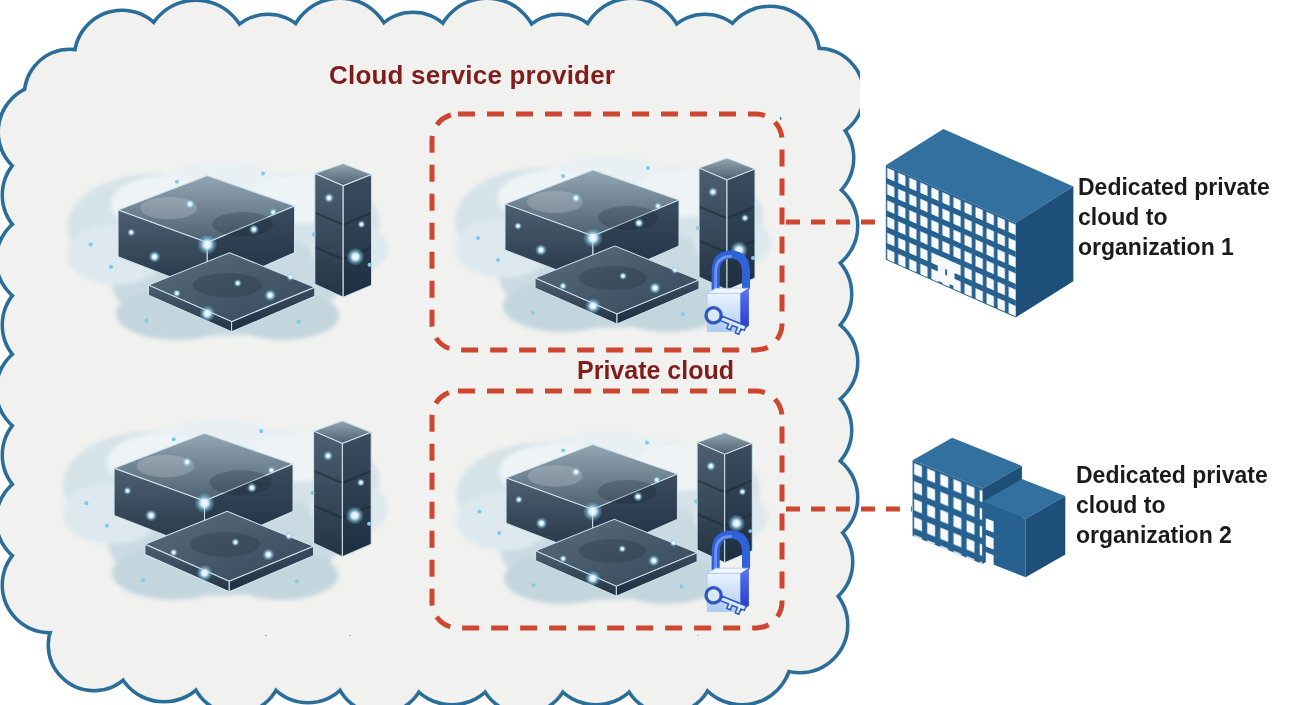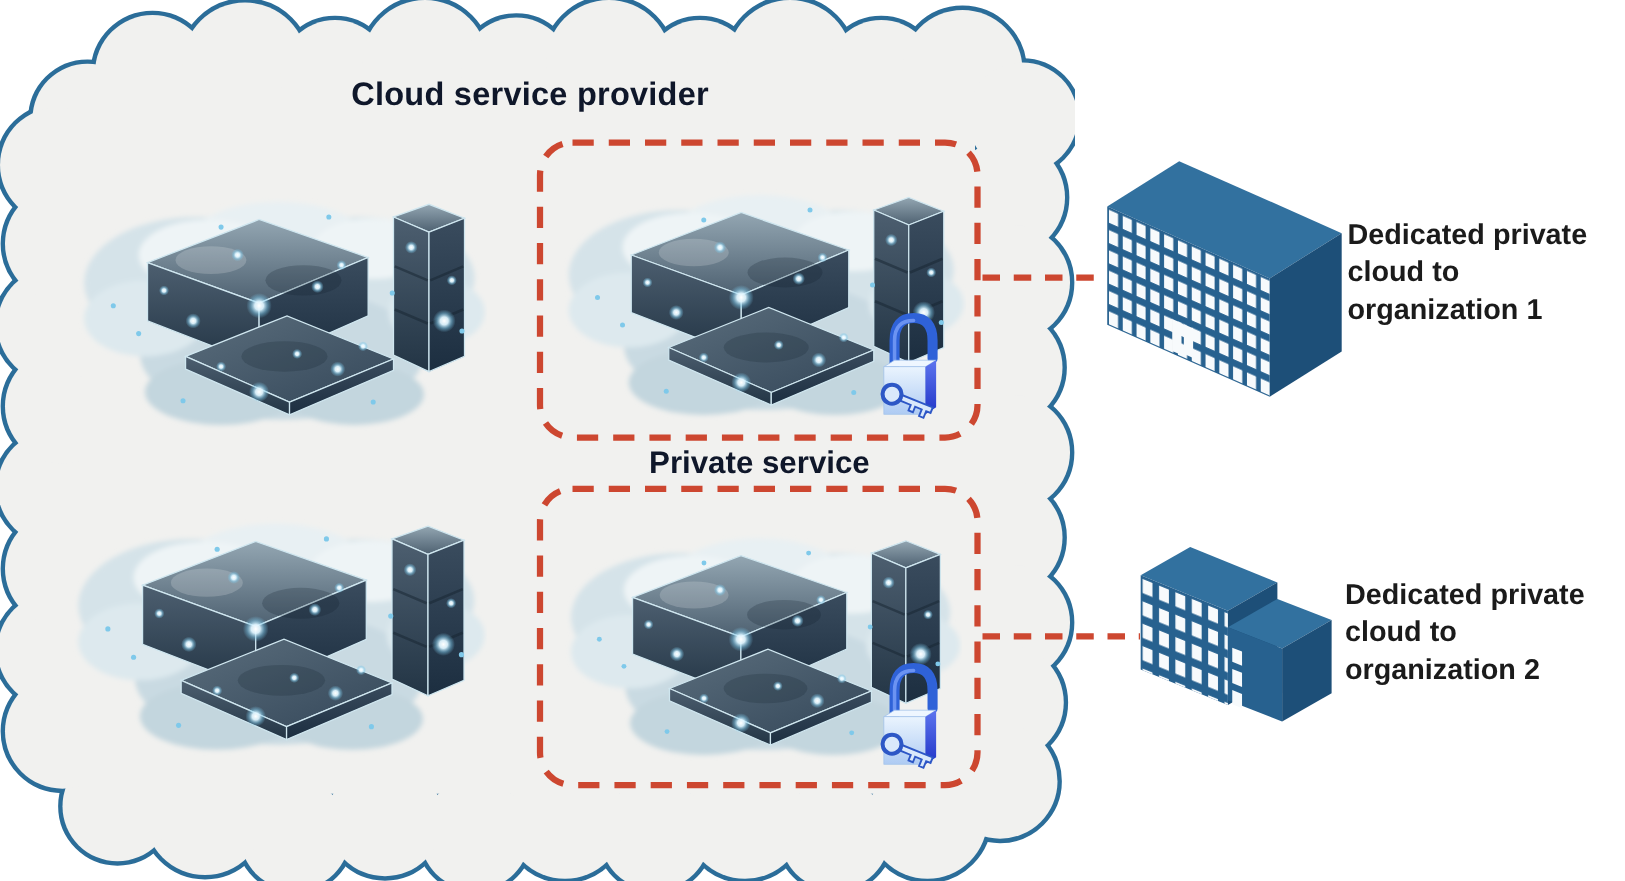--- a/index.html
+++ b/index.html
@@ -1,21 +1,21 @@
 <!DOCTYPE html>
 <html><head>
 <meta charset="utf-8">
 <style>
   html,body{margin:0;padding:0;background:#ffffff;}
   #canvas{
     position:relative;width:1300px;height:705px;background:#ffffff;overflow:hidden;
     font-family:"Liberation Sans","DejaVu Sans",sans-serif;color:#1b1b1b;
   }
   .abs{position:absolute;}
-  .diagram-label{font-weight:bold;color:#0f172a;}
+  .diagram-label{font-weight:bold;color:#7f1d1d;margin-left:48px;}
   #title-label{left:281px;top:60px;font-size:26px;letter-spacing:.2px;}
   #private-clouds-label{left:430px;top:356px;width:355px;text-align:center;font-size:25px;}
   .org-label{width:235px;font-size:23px;line-height:30px;font-weight:bold;}
   #org1-label{left:1078px;top:172px;}
   #org2-label{left:1076px;top:460px;}
   svg{display:block;}
 </style>
 </head>
 <body>
 
@@ -234,21 +234,21 @@
     </svg>
 
   <svg class="abs" style="left:878px;top:128px" width="205" height="195" viewBox="0 0 210 210">
       <use href="#sym-building1"></use>
     </svg>
   <svg class="abs" style="left:905px;top:415px" width="165" height="165" viewBox="0 0 175 175">
       <use href="#sym-building2"></use>
     </svg>
 
   <div class="abs diagram-label" id="title-label">Cloud service provider</div>
-  <div class="abs diagram-label" id="private-clouds-label">Private service</div>
+  <div class="abs diagram-label" id="private-clouds-label">Private cloud</div>
 
   <div class="abs org-label" id="org1-label">
     <div>Dedicated private</div>
     <div>cloud to</div>
     <div>organization 1</div>
   </div>
   <div class="abs org-label" id="org2-label">
     <div>Dedicated private</div>
     <div>cloud to</div>
     <div>organization 2</div>

